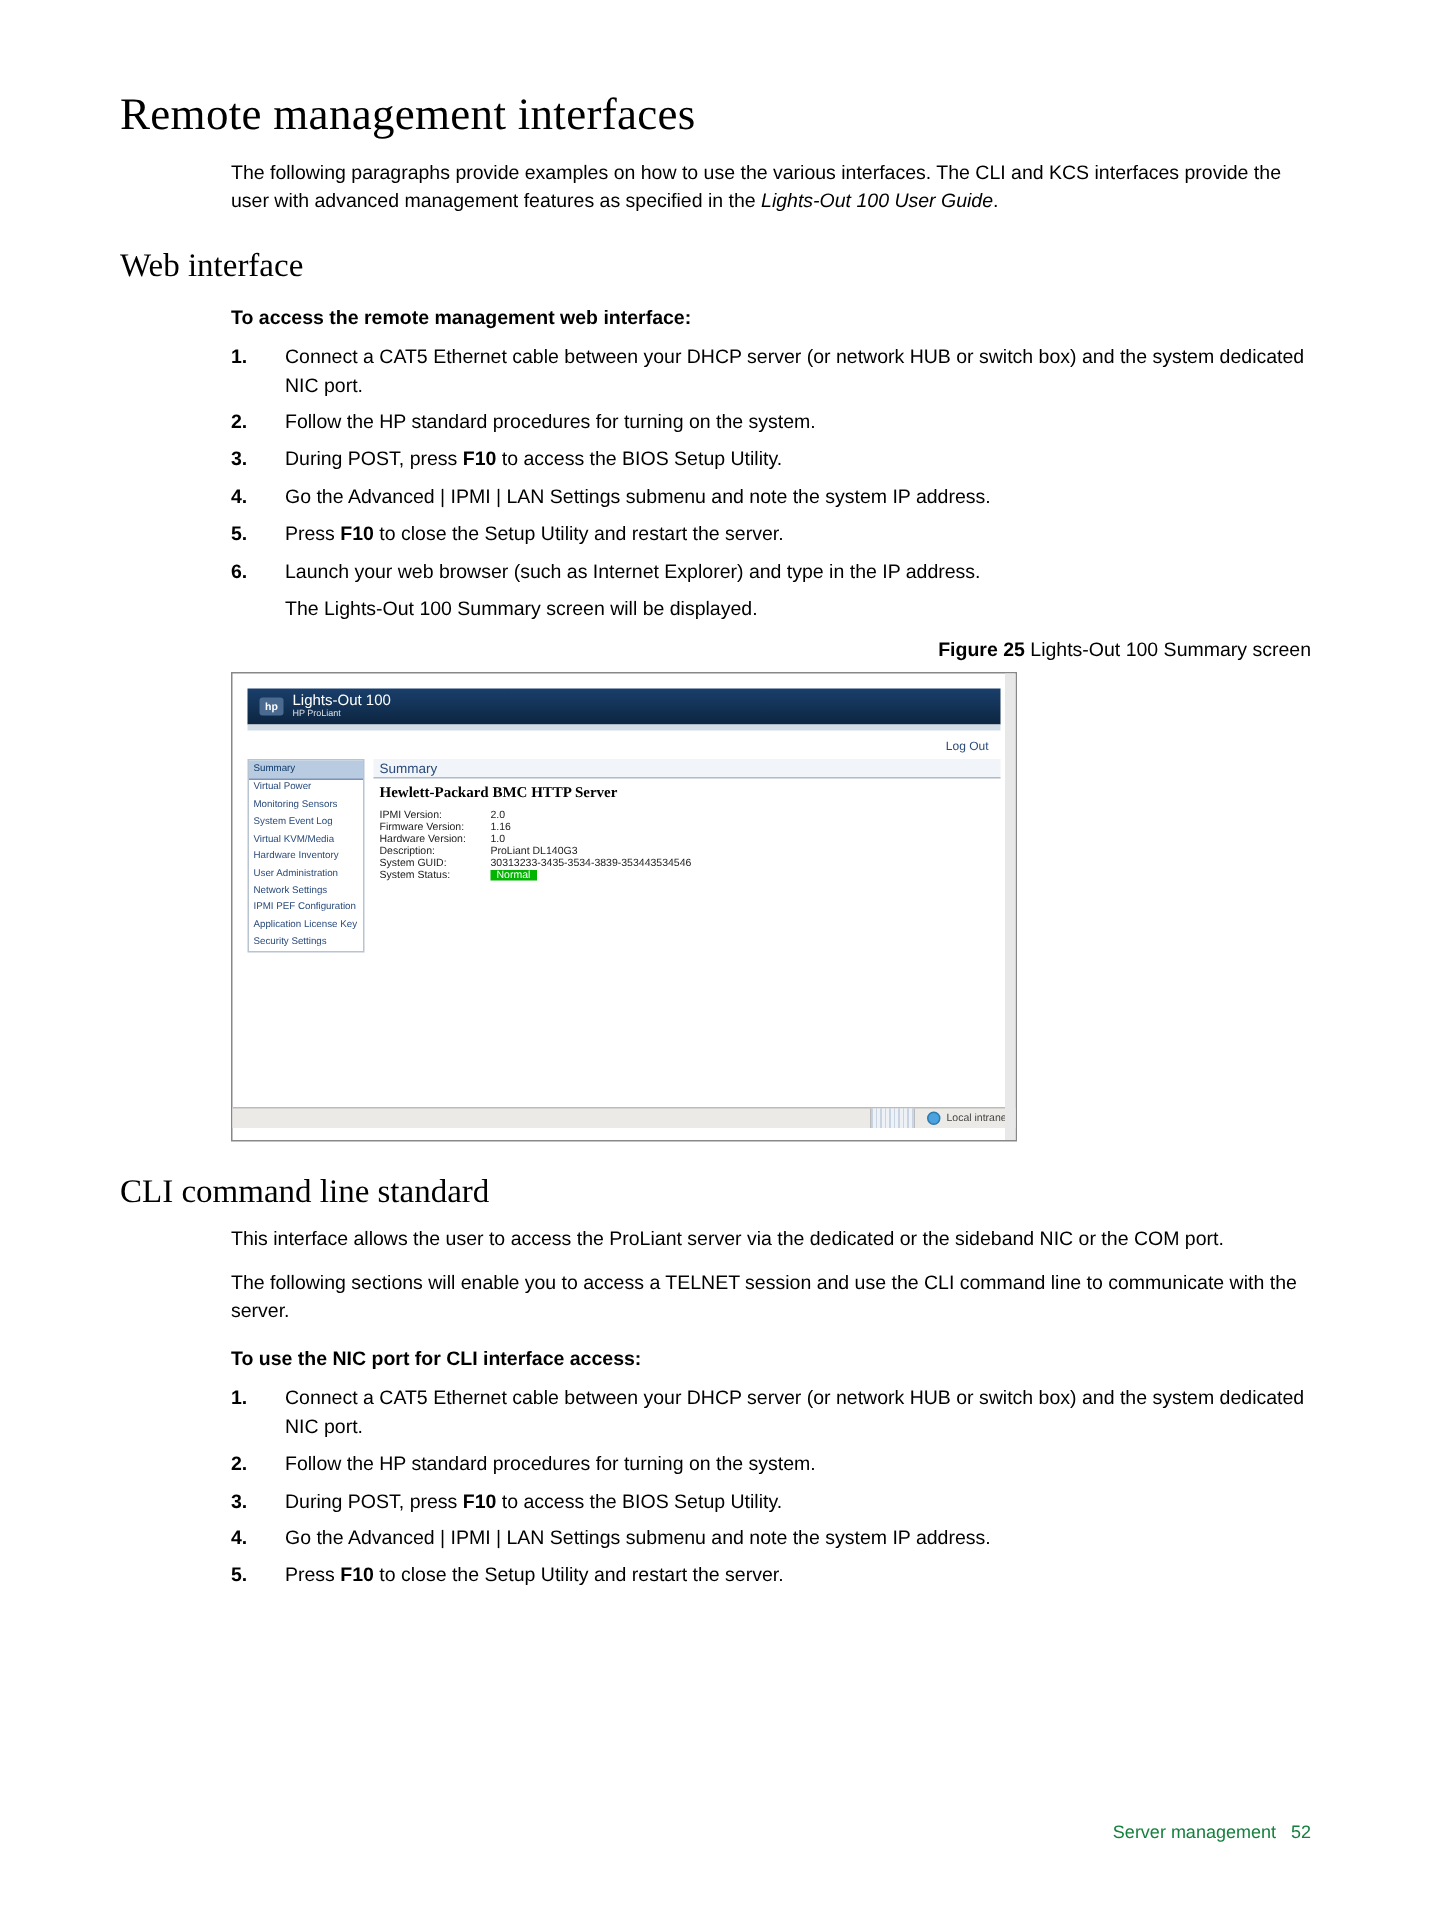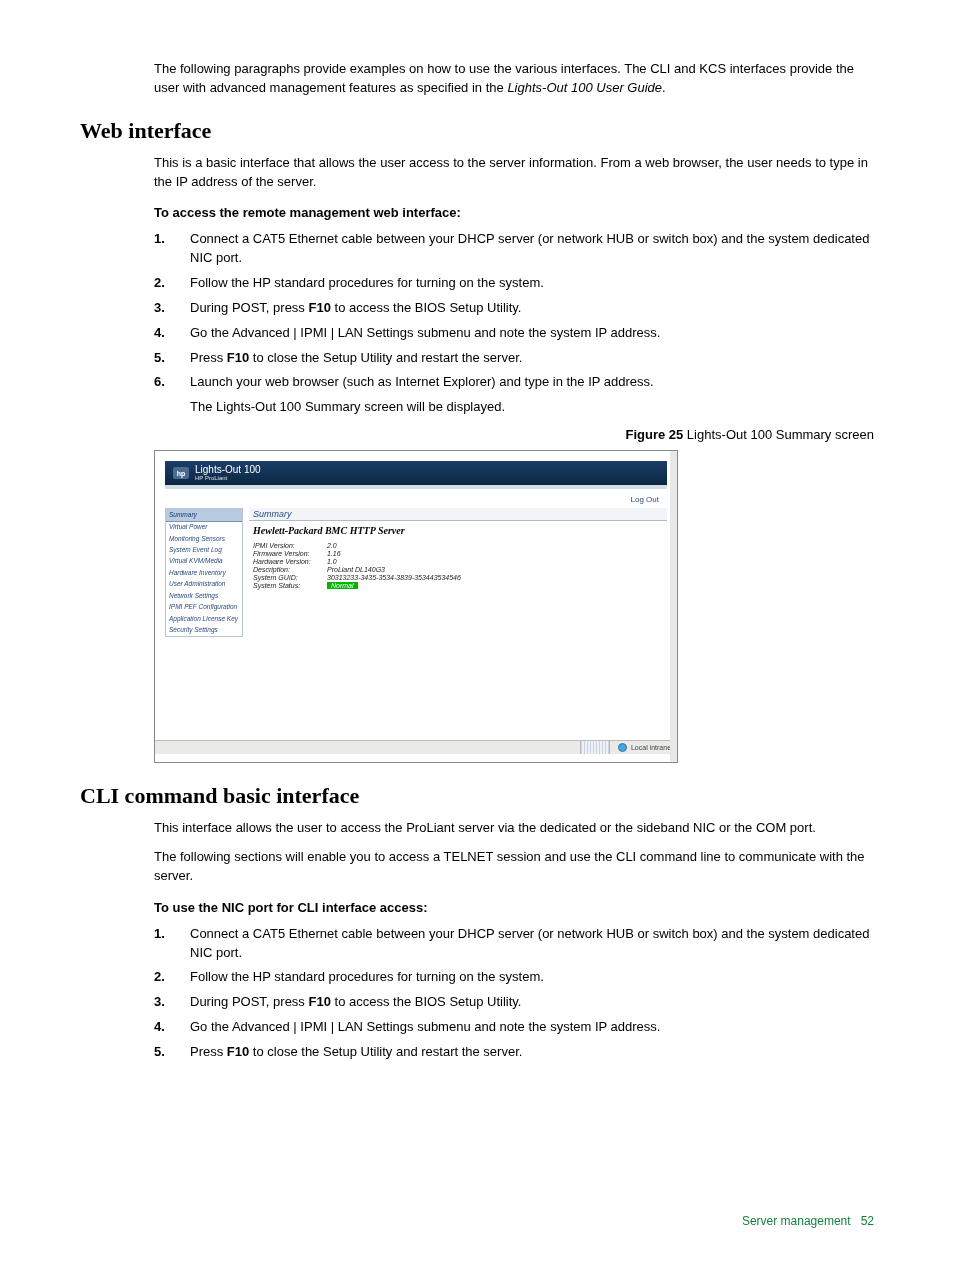--- a/index.html
+++ b/index.html
@@ -16,21 +16,21 @@
   }
   h1 {
     font-family: "Times New Roman", serif;
     font-weight: 300;
     font-size: 30px;
     margin-bottom: 12px;
     letter-spacing: 0.2px;
   }
   h2 {
     font-family: "Times New Roman", serif;
-    font-weight: 700;
+    font-weight: 400;
     font-size: 22px;
     margin-top: 20px;
     margin-bottom: 10px;
   }
   .indent {
     margin-left: 74px;
   }
   p.body {
     font-size: 13px;
     line-height: 1.45;
@@ -100,21 +100,20 @@
     margin: 6px 18px 4px 10px;
     text-align: right;
     font-size: 8px;
     color: #2a4b7c;
   }
   .sshot-body {
     margin: 0 10px 0 10px;
     display: flex;
     gap: 6px;
     align-items: flex-start;
-    font-style: italic;
   }
   .sshot-sidebar {
     width: 78px;
     border: 1px solid #b8c4d2;
     font-size: 6.5px;
     color: #2a4b7c;
     background: #fff;
   }
   .sshot-sidebar .item { padding: 1.5px 3px; line-height: 1.3; }
   .sshot-sidebar .sel {
@@ -165,26 +164,26 @@
     font-size: 12px;
     color: #15803d;
   }
   .footer .pagenum { margin-left: 10px; }
   b { font-weight: bold; margin-top: 32px; }
 </style>
 </head>
 <body>
 
 <div class="page">
+  <h1>Remote management interfaces</h1>
   <p class="body indent">
     <span>The following paragraphs provide examples on how to use the various interfaces. The CLI and KCS interfaces provide the user with advanced management features as specified in the </span><span class="italic">Lights-Out 100 User Guide</span><span>.</span>
   </p>
 
   <h2>Web interface</h2>
-  <p class="body indent">This is a basic interface that allows the user access to the server information. From a web browser, the user needs to type in the IP address of the server.</p>
   <p class="bold-heading indent">To access the remote management web interface:</p>
 
   <ol class="indent">
     <li><span class="num">1.</span><span>Connect a CAT5 Ethernet cable between your DHCP server (or network HUB or switch box) and the system dedicated NIC port.</span></li>
     <li><span class="num">2.</span><span>Follow the HP standard procedures for turning on the system.</span></li>
     <li><span class="num">3.</span><span>During POST, press </span><b>F10</b><span> to access the BIOS Setup Utility.</span></li>
     <li><span class="num">4.</span><span>Go the </span><span class="underline">Advanced | IPMI | LAN Settings</span><span> submenu and note the system IP address.</span></li>
     <li><span class="num">5.</span><span>Press </span><b>F10</b><span> to close the Setup Utility and restart the server.</span></li>
     <li><span class="num">6.</span><span>Launch your web browser (such as Internet Explorer) and type in the IP address.</span>
       <div style="margin-top:6px;"><span>The </span><span class="underline">Lights-Out 100 Summary</span><span> screen will be displayed.</span></div>
@@ -248,21 +247,21 @@
         <div class="sshot-pad"></div>
       </div>
     </div>
     <div class="statusbar">
       <div class="hatch"></div>
       <div class="globe"></div>
       <span>Local intranet</span>
     </div>
   </div>
 
-  <h2>CLI command basic interface</h2>
+  <h2>CLI command line standard</h2>
   <p class="body indent">This interface allows the user to access the ProLiant server via the dedicated or the sideband NIC or the COM port.</p>
   <p class="body indent">The following sections will enable you to access a TELNET session and use the CLI command line to communicate with the server.</p>
   <p class="bold-heading indent">To use the NIC port for CLI interface access:</p>
 
   <ol class="indent">
     <li><span class="num">1.</span><span>Connect a CAT5 Ethernet cable between your DHCP server (or network HUB or switch box) and the system dedicated NIC port.</span></li>
     <li><span class="num">2.</span><span>Follow the HP standard procedures for turning on the system.</span></li>
     <li><span class="num">3.</span><span>During POST, press </span><b>F10</b><span> to access the BIOS Setup Utility.</span></li>
     <li><span class="num">4.</span><span>Go the </span><span class="underline">Advanced | IPMI | LAN Settings</span><span> submenu and note the system IP address.</span></li>
     <li><span class="num">5.</span><span>Press </span><b>F10</b><span> to close the Setup Utility and restart the server.</span></li>

